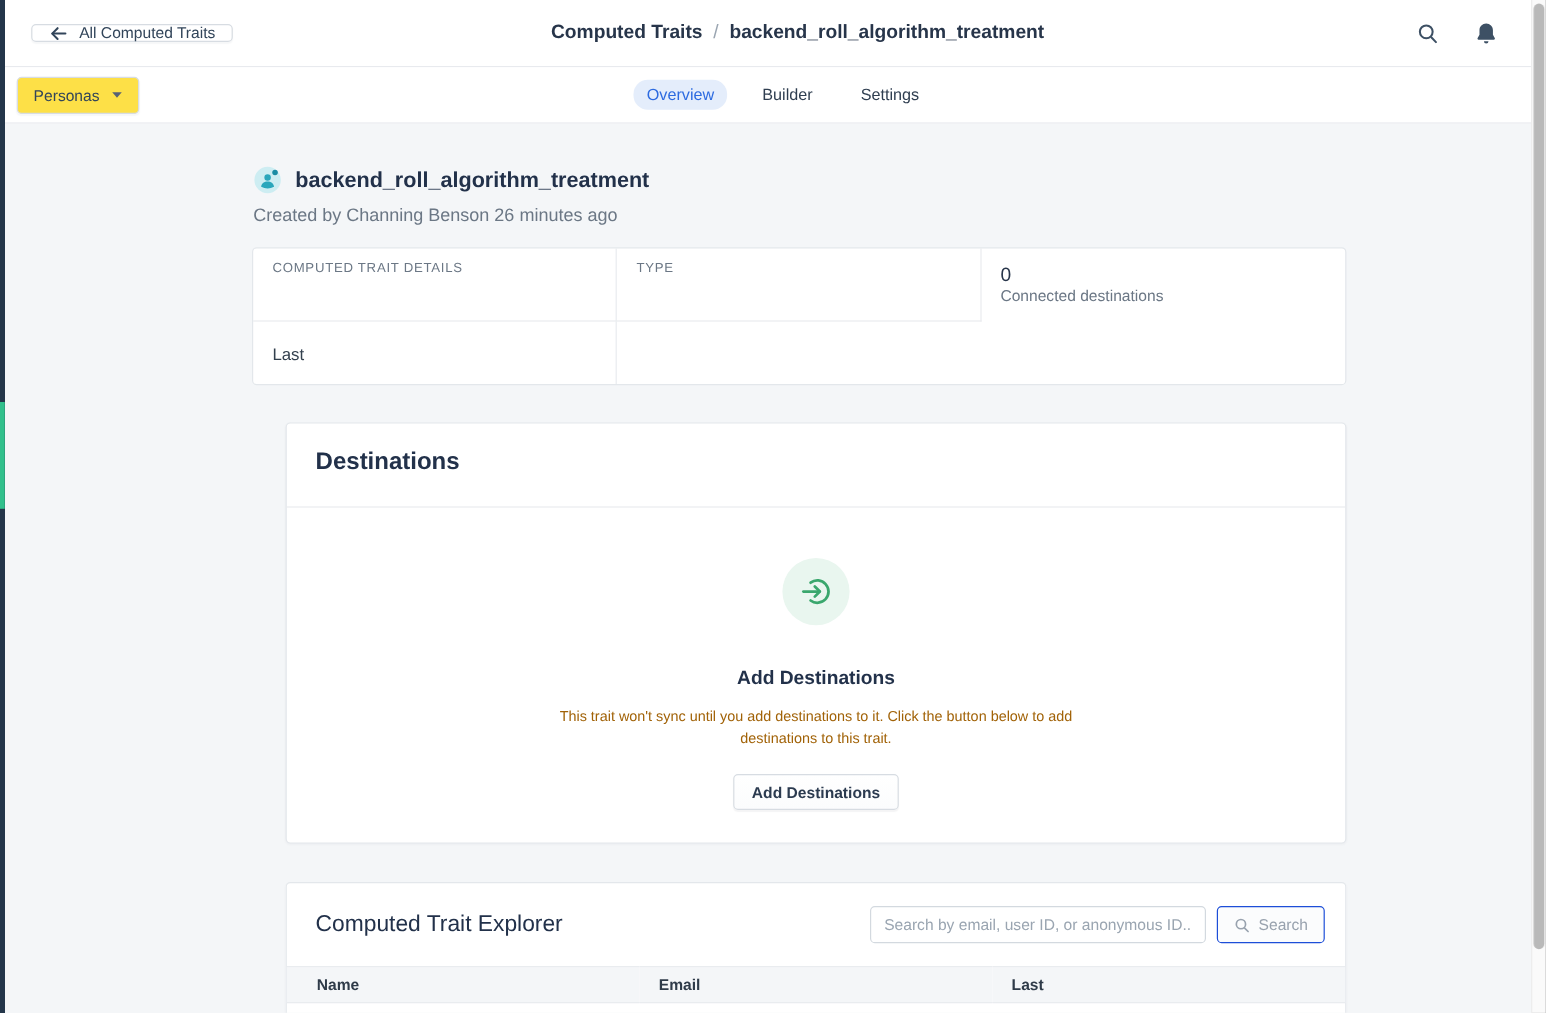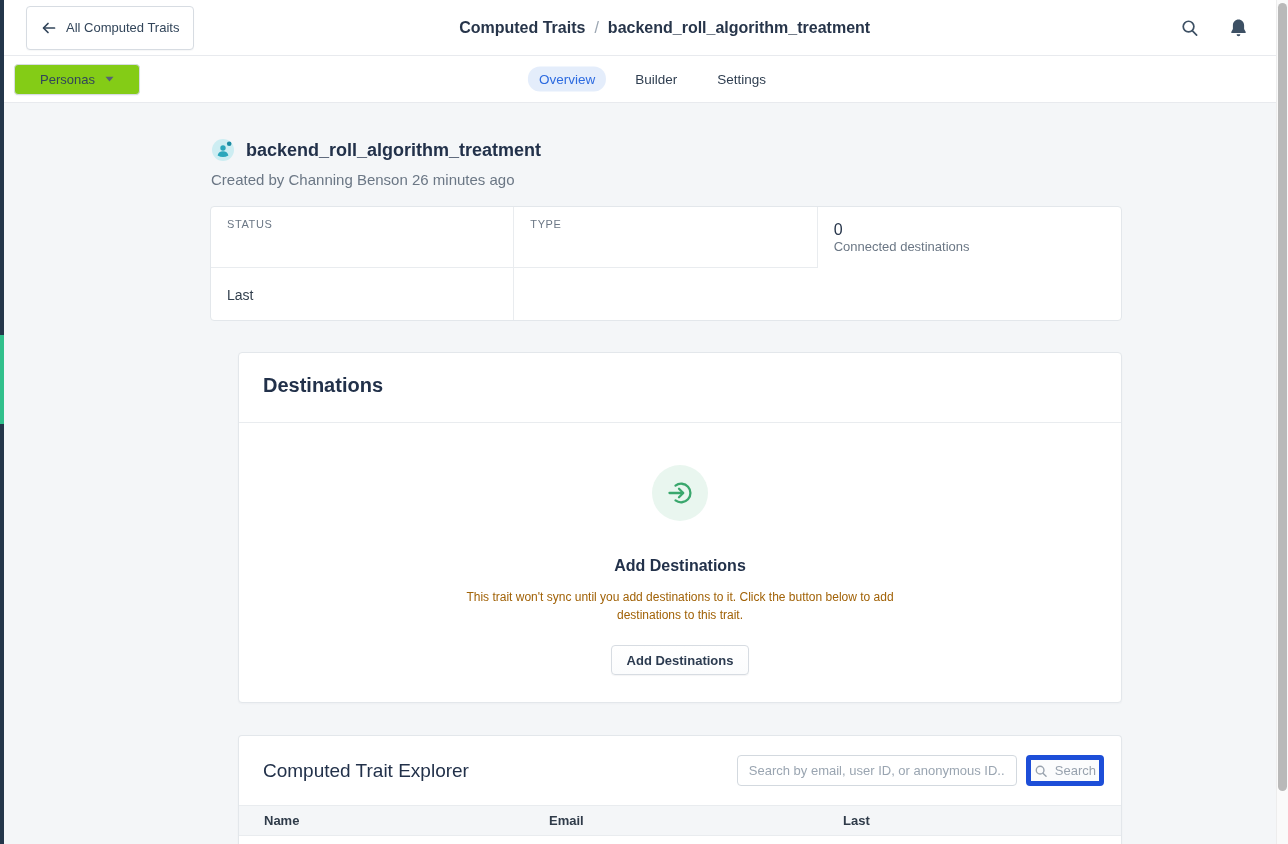--- a/index.html
+++ b/index.html
@@ -30,21 +30,21 @@
   .app { margin-left: 4px; margin-right: 12px; }
 
   
   .topbar {
     position: relative; height: 56px; background: #ffffff;
     border-bottom: 1px solid #e8eaee;
     display: flex; align-items: center; padding: 0 22px;
   }
   .back-btn {
     display: inline-flex; align-items: center; gap: 9px;
-    height: 44px; padding: 0 14px;
+    height: 15px; padding: 0 14px;
     background: #ffffff; border: 1px solid #d7dce2; border-radius: 4px;
     font-family: "Liberation Sans", sans-serif;
     font-size: 13px; color: #32455a; cursor: pointer;
     box-shadow: 0 1px 1px rgba(30,45,65,.04);
   }
   .breadcrumb {
     position: absolute; left: 50%; top: 50%; transform: translate(-44%, -50%);
     font-size: 16px; font-weight: 700; color: #27354a; white-space: nowrap;
   }
   .breadcrumb .sep { color: #9aa5b1; font-weight: 400; margin: 0 9px; }
@@ -54,22 +54,22 @@
   .icon-btn { background: none; border: none; cursor: pointer; display: flex; align-items: center; }
 
   
   .navbar {
     position: relative; height: 47px; background: #ffffff;
     border-bottom: 1px solid #e8eaee;
     display: flex; align-items: center; padding: 0 10px;
   }
   .personas-btn {
     display: inline-flex; align-items: center; gap: 10px;
-    height: 31px; padding: 0 25px;
-    background: #84cc16; border: 1px solid #d7dce2; border-radius: 4px;
+    height: 31px; padding: 0 13px;
+    background: #fde047; border: 1px solid #d7dce2; border-radius: 4px;
     font-family: "Liberation Sans", sans-serif;
     font-size: 13px; color: #32455a; cursor: pointer;
     box-shadow: 0 1px 1px rgba(30,45,65,.04);
   }
   .tabs {
     position: absolute; left: 50%; top: 50%; transform: translate(-45%, -50%);
     display: flex; align-items: center; gap: 18px;
   }
   .tab {
     font-size: 13.5px; color: #2f3e50; padding: 5px 11px; border-radius: 12px;
@@ -146,22 +146,22 @@
   .explorer-search { margin-left: auto; display: flex; align-items: center; gap: 9px; }
   .search-input {
     width: 280px; height: 31px; padding: 0 11px;
     border: 1px solid #d3d9df; border-radius: 4px;
     font-family: "Liberation Sans", sans-serif;
     font-size: 13px; color: #33404e; background: #fff;
   }
   .search-input::placeholder { color: #9aa5b1; }
   .search-btn {
     display: inline-flex; align-items: center; gap: 7px;
-    height: 31px; padding: 0 3px;
-    background: #fbfcfd; border: 5px solid #1d4ed8; border-radius: 4px;
+    height: 31px; padding: 0 13px;
+    background: #fbfcfd; border: 1px solid #1d4ed8; border-radius: 4px;
     font-family: "Liberation Sans", sans-serif;
     font-size: 13px; color: #98a2ae; cursor: pointer;
   }
 
   .x-table { width: 100%; border-collapse: collapse; }
   .x-table thead th {
     background: #f4f6f8; text-align: left;
     border-top: 1px solid #e9ecef; border-bottom: 1px solid #e9ecef;
     padding: 7px 16px 7px 16px;
     font-size: 13px; font-weight: 600; color: #2f3b49;
@@ -241,21 +241,21 @@
               <path d="M6.6 17.6 c0.4 -3 2.7 -4.4 5.4 -4.4 s5 1.4 5.4 4.4 a11 11 0 0 1 -10.8 0 z" fill="#2aa6bb"></path>
               <circle cx="18.2" cy="5.8" r="2.3" fill="#1b8ca4"></circle>
             </svg>
           </span>
           <h1 class="trait-title">backend_roll_algorithm_treatment</h1>
         </div>
         <div class="created-by">Created by Channing Benson 26 minutes ago</div>
       </section>
 
       <section class="details-table">
-        <div class="dt-cell dt-head">STATUS</div>
+        <div class="dt-cell dt-head">COMPUTED TRAIT DETAILS</div>
         <div class="dt-cell dt-head">TYPE</div>
 
         <div class="dt-cell dt-body">
           <div class="big-num">0</div>
           <div class="muted-label">Connected destinations</div>
         </div>
         <div class="dt-cell dt-body type-cell">Last</div>
       </section>
 
       <section class="card dest-card">

